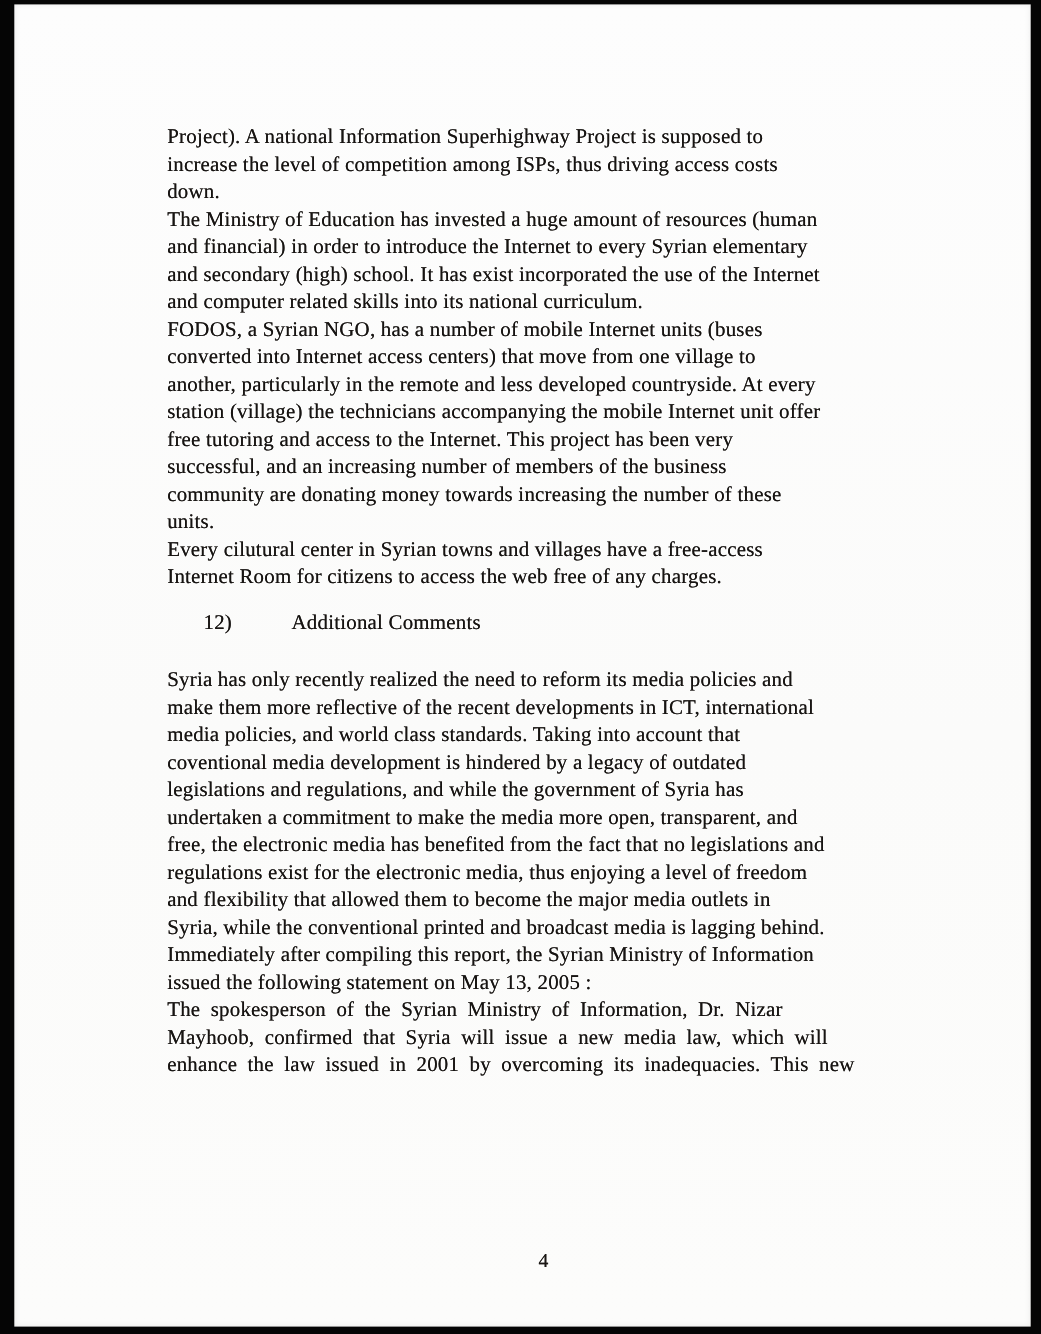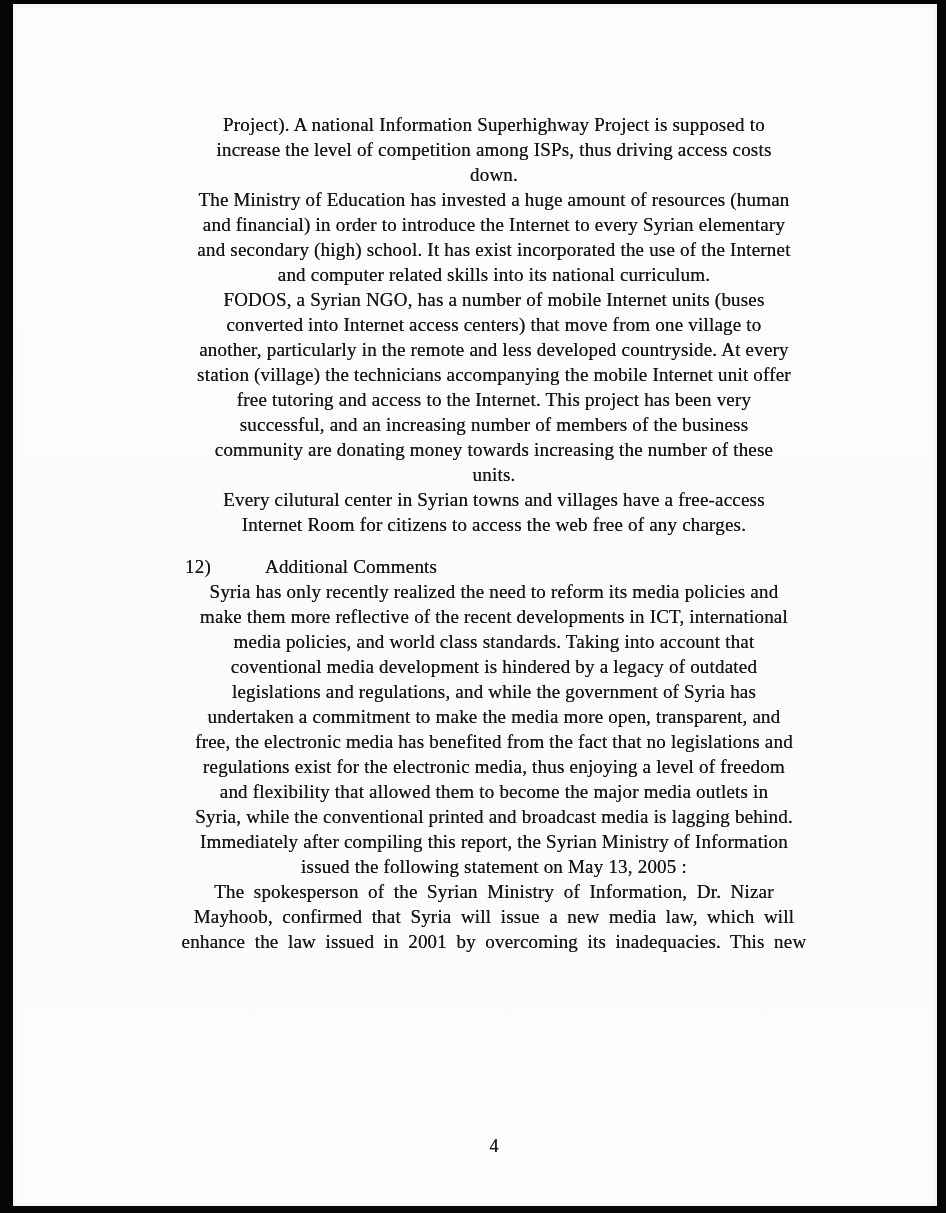--- a/index.html
+++ b/index.html
@@ -35,24 +35,24 @@
     font-size: 19px;
     line-height: 25px;
     color: #171412;
     letter-spacing: 0.2px;
     text-shadow: 0 0 0.6px rgba(23,20,18,0.85);
     filter: blur(0.3px);
   }
   p.para {
     margin: 0;
     white-space: pre-line;
-    text-align: center;
   }
   .heading-row {
     margin-top: 17px;
+    margin-bottom: 27px;
     padding-left: 33px;
   }
   .heading-num {
     display: inline-block;
     width: 80px;
   }
   .gap-before-immediately { margin-top: 43px; }
   .gap-before-spokesperson { margin-top: 47px; }
   .spread { word-spacing: 4.5px; }
   .page-number {

